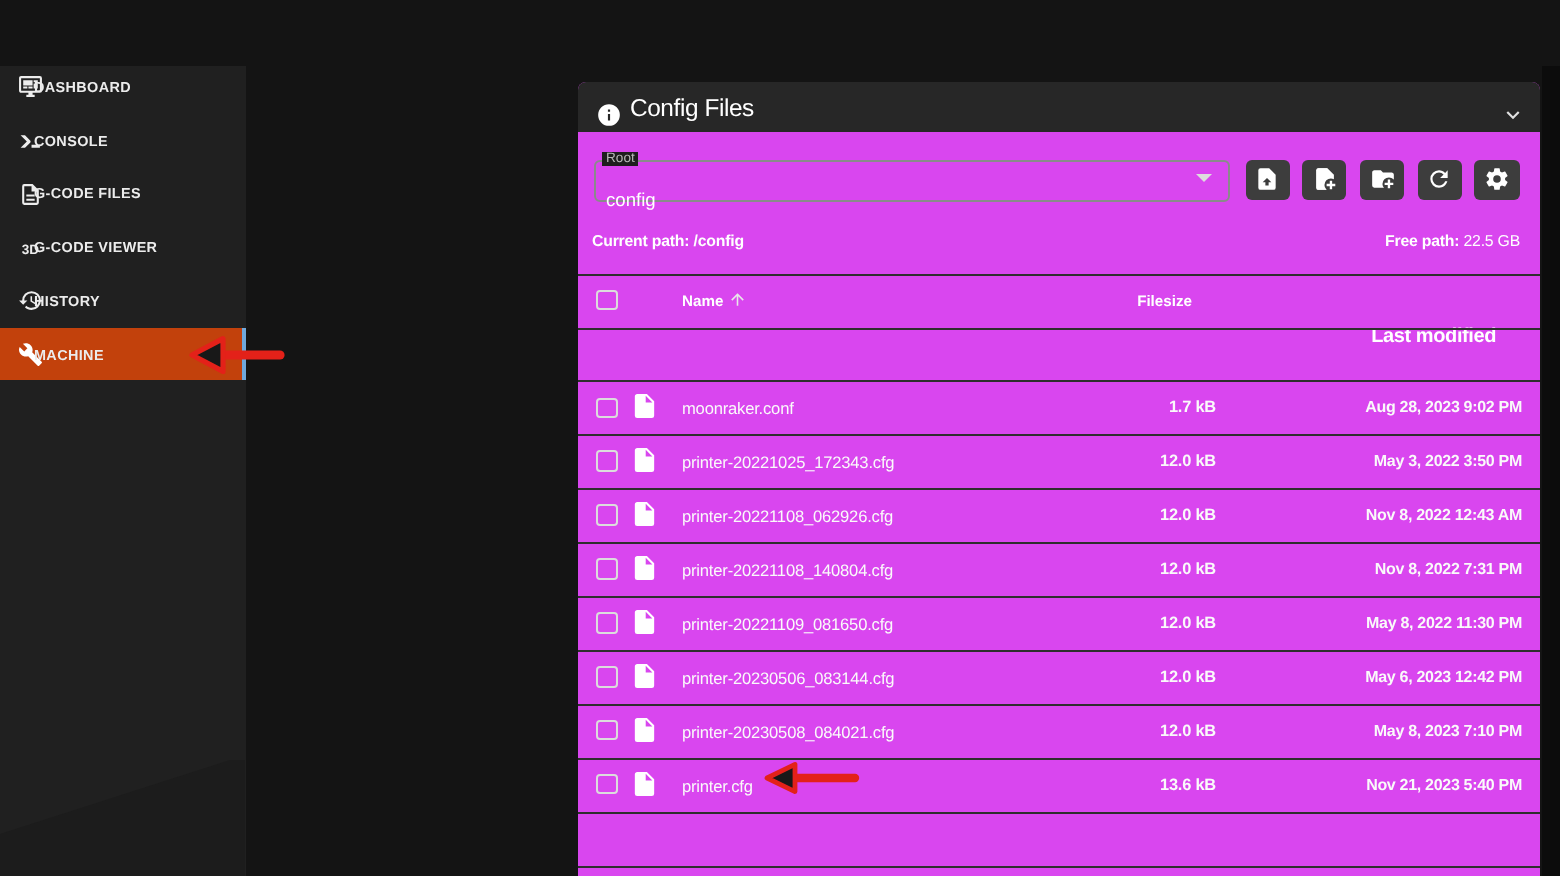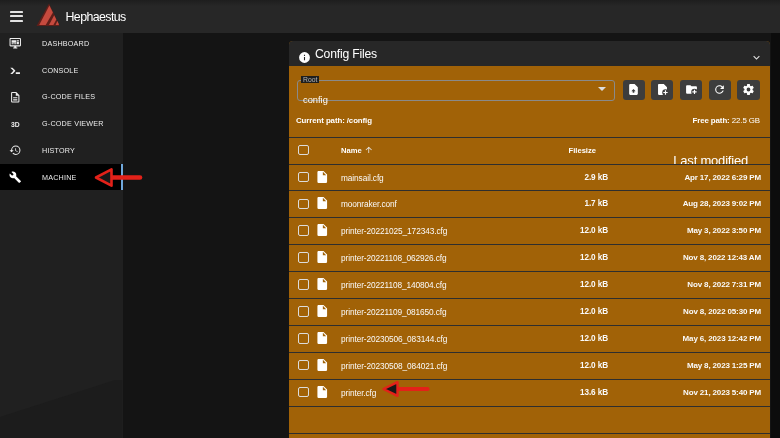--- a/index.html
+++ b/index.html
@@ -6,24 +6,24 @@
 #app{position:relative;width:780px;height:438px;background:#141414}
 #topbar{position:absolute;left:0;top:0;width:780px;height:33px;background:linear-gradient(#1e1e1e 0,#272727 6px,#272727 100%)}
 #burger{position:absolute;left:10px;top:11px;width:13px;height:11px}
 #burger div{height:1.7px;background:#e2e2e2;margin-bottom:2.8px;border-radius:0.4px}
 #logo{position:absolute;left:36px;top:3px}
 #title{position:absolute;left:65.5px;top:10px;font-size:12.4px;letter-spacing:-0.6px;color:#fff}
 #sidebar{position:absolute;left:0;top:33px;width:122.5px;height:405px;background:#202020}
 #sbwm{position:absolute;left:0;top:33px;width:122.5px;height:405px}
 .nav{position:absolute;left:0;width:122.5px;height:26.4px;display:flex;align-items:center}
 .nav svg{position:absolute;left:9px;width:12.5px;height:12.5px}
-.nav span{position:absolute;left:42px;font-size:7.2px;font-weight:normal;color:#ececec;letter-spacing:0.2px}
-.nav.active{background:#000000;border-right:2.5px solid #70a8dc}
+.nav span{position:absolute;left:17px;font-size:7.2px;font-weight:bold;color:#ececec;letter-spacing:0.2px}
+.nav.active{background:#c2410c;border-right:2.5px solid #70a8dc}
 #scrollstrip{position:absolute;left:771px;top:33px;width:9px;height:405px;background:#0c0c0c}
-#panel{position:absolute;left:289px;top:41px;width:481px;height:397px;background:#a16207;border-radius:4px 4px 0 0}
+#panel{position:absolute;left:289px;top:41px;width:481px;height:397px;background:#d946ef;border-radius:4px 4px 0 0}
 #phead{position:absolute;left:0;top:0;width:481px;height:25px;background:#272727;border-radius:4px 4px 0 0}
 #phead svg.info{position:absolute;left:8.5px;top:9.5px;width:13px;height:13px}
 #phead .ptitle{position:absolute;left:26px;top:5.5px;font-size:12.2px;letter-spacing:-0.2px;color:#fff}
 #phead svg.chev{position:absolute;left:460.5px;top:9.5px;width:13px;height:13px}
 #selbox{position:absolute;left:8px;top:38.5px;width:318px;height:21px;border:1px solid #8a8a8a;border-radius:3px}
 #sellabel{position:absolute;left:12px;top:35.2px;font-size:6.8px;color:#b8b8b8;background:#1e1e1e;padding:0 2px}
 #selval{position:absolute;left:14px;top:54px;font-size:9.3px;color:#fff}
 #selcaret{position:absolute;left:308.5px;top:46px;width:0;height:0;border-left:4.2px solid transparent;border-right:4.2px solid transparent;border-top:4.8px solid #ddd}
 .btn{position:absolute;top:38.5px;width:22.3px;height:20px;background:#3d3d3d;border-radius:3px;display:flex;align-items:center;justify-content:center}
 .btn svg{width:13px;height:13px}
@@ -31,49 +31,35 @@
 #curpath{position:absolute;left:7px;top:13px;font-size:7.9px;font-weight:bold;color:#fff;letter-spacing:-0.1px}
 #freedisk{position:absolute;right:10px;top:13px;font-size:7.9px;color:#fff;letter-spacing:-0.1px}
 #freedisk b{letter-spacing:-0.1px}
 .sep{position:absolute;left:0;width:481px;height:1px;background:#2e2e2e}
 #thead{position:absolute;left:0;top:96px;width:481px;height:26.5px}
 #thead .cb{top:7.5px}
 .cb{position:absolute;width:10.5px;height:10.5px;border:1.6px solid #dcdcdc;border-radius:2px}
 #thead .hname{position:absolute;left:52px;top:9px;font-size:7.6px;font-weight:bold;color:#fff}
 #thead svg.up{position:absolute;left:74.5px;top:8px;width:9.5px;height:9.5px}
 #thead .hsize{position:absolute;right:174px;top:9px;font-size:7.6px;font-weight:bold;color:#fff}
-#thead .hdate{position:absolute;right:22px;top:16px;font-size:13px;font-weight:normal;color:#fff;letter-spacing:-0.2px}
+#thead .hdate{position:absolute;right:22px;top:26px;font-size:10px;font-weight:bold;color:#fff;letter-spacing:-0.2px}
 .row{position:absolute;left:0;width:481px;height:26.9px}
 .row .cb{top:8.2px}
 .row .ficon{position:absolute;left:26.1px;top:5px;width:14.5px;height:16px}
 .row .fname{position:absolute;left:52px;top:9px;font-size:8.3px;color:#fafafa;letter-spacing:-0.1px}
 .row .fsize{position:absolute;right:162px;top:9px;font-size:8.2px;font-weight:600;color:#fafafa;letter-spacing:-0.1px}
 .row .fdate{position:absolute;right:9px;top:9px;font-size:8.0px;font-weight:600;color:#fafafa;letter-spacing:-0.15px}
 #arrows{position:absolute;left:0;top:0;width:780px;height:438px;pointer-events:none}
 </style></head>
 <body>
 <div id="app">
 <div id="sidebar"></div>
 <svg id="sbwm" viewBox="0 0 122.5 405">
       <polygon points="0,384 115,347 122.5,347 122.5,405 0,405" fill="#1c1c1c"></polygon>
     </svg>
-<div id="topbar">
-<div id="burger">
-        <div></div>
-        <div></div>
-        <div></div>
-      </div>
-<svg id="logo" width="24" height="24" viewBox="0 0 24 24">
-<polygon points="13,0.5 0.5,23 23.5,23" fill="#5e1e19"></polygon>
-<polygon points="3.2,21.9 9.7,21.9 16.9,9.4 13.4,2.4" fill="#c64a3e"></polygon>
-<polygon points="13,21.9 17.4,21.9 20.3,16.6 18.2,12.3" fill="#c64a3e"></polygon>
-<polygon points="19.6,21.9 22.7,21.9 22.9,21.3 21.4,18" fill="#c64a3e"></polygon>
-</svg>
-<div id="title">Hephaestus</div>
-</div>
 <nav id="navlist">
 <div class="nav" style="top:30.2px">
         <svg viewBox="0 0 24 24">
           <path fill="#ececec" d="M21,16V4H3V16H21M21,2A2,2 0 0,1 23,4V16A2,2 0 0,1 21,18H14V20H16V22H8V20H10V18H3C1.89,18 1,17.1 1,16V4C1,2.89 1.89,2 3,2H21M5,6H14V11H5V6M15,6H19V8H15V6M19,9V14H15V9M5,12H9V14H5V12M10,12H14V14H10V12Z"></path>
         </svg>
         <span>DASHBOARD</span>
       </div>
 <div class="nav" style="top:57px">
         <svg viewBox="0 0 24 24">
           <path fill="#ececec" d="M13,19V16H21V19H13M8.5,13L2.47,7H6.71L11.67,11.95C12.25,12.54 12.25,13.5 11.67,14.07L6.74,19H2.5L8.5,13Z"></path>
@@ -157,29 +143,20 @@
 <div class="sep" style="top:96px"></div>
 <div id="thead">
 <span class="cb" style="left:9px"></span>
 <span class="hname">Name</span>
 <svg class="up" viewBox="0 0 24 24">
           <path fill="#e8e8e8" d="M13,20H11V8L5.5,13.5L4.08,12.08L12,4.16L19.92,12.08L18.5,13.5L13,8V20Z"></path>
         </svg>
 <span class="hsize">Filesize</span>
 <span class="hdate">Last modified</span>
 </div>
-<div class="row" style="top:122.5px">
-<span class="cb" style="left:9px"></span>
-<svg class="ficon" viewBox="0 0 24 24">
-          <path fill="#fff" d="M13,9V3.5L18.5,9M6,2C4.89,2 4,2.89 4,4V20A2,2 0 0,0 6,22H18A2,2 0 0,0 20,20V8L14,2H6Z"></path>
-        </svg>
-<span class="fname">mainsail.cfg</span>
-<span class="fsize">2.9 kB</span>
-<span class="fdate">Apr 17, 2022 6:29 PM</span>
-</div>
 <div class="row" style="top:149.4px">
 <span class="cb" style="left:9px"></span>
 <svg class="ficon" viewBox="0 0 24 24">
           <path fill="#fff" d="M13,9V3.5L18.5,9M6,2C4.89,2 4,2.89 4,4V20A2,2 0 0,0 6,22H18A2,2 0 0,0 20,20V8L14,2H6Z"></path>
         </svg>
 <span class="fname">moonraker.conf</span>
 <span class="fsize">1.7 kB</span>
 <span class="fdate">Aug 28, 2023 9:02 PM</span>
 </div>
 <div class="row" style="top:176.3px">
@@ -209,39 +186,39 @@
 <span class="fsize">12.0 kB</span>
 <span class="fdate">Nov 8, 2022 7:31 PM</span>
 </div>
 <div class="row" style="top:257.0px">
 <span class="cb" style="left:9px"></span>
 <svg class="ficon" viewBox="0 0 24 24">
           <path fill="#fff" d="M13,9V3.5L18.5,9M6,2C4.89,2 4,2.89 4,4V20A2,2 0 0,0 6,22H18A2,2 0 0,0 20,20V8L14,2H6Z"></path>
         </svg>
 <span class="fname">printer-20221109_081650.cfg</span>
 <span class="fsize">12.0 kB</span>
-<span class="fdate">Nov 8, 2022 05:30 PM</span>
+<span class="fdate">May 8, 2022 11:30 PM</span>
 </div>
 <div class="row" style="top:283.9px">
 <span class="cb" style="left:9px"></span>
 <svg class="ficon" viewBox="0 0 24 24">
           <path fill="#fff" d="M13,9V3.5L18.5,9M6,2C4.89,2 4,2.89 4,4V20A2,2 0 0,0 6,22H18A2,2 0 0,0 20,20V8L14,2H6Z"></path>
         </svg>
 <span class="fname">printer-20230506_083144.cfg</span>
 <span class="fsize">12.0 kB</span>
 <span class="fdate">May 6, 2023 12:42 PM</span>
 </div>
 <div class="row" style="top:310.8px">
 <span class="cb" style="left:9px"></span>
 <svg class="ficon" viewBox="0 0 24 24">
           <path fill="#fff" d="M13,9V3.5L18.5,9M6,2C4.89,2 4,2.89 4,4V20A2,2 0 0,0 6,22H18A2,2 0 0,0 20,20V8L14,2H6Z"></path>
         </svg>
 <span class="fname">printer-20230508_084021.cfg</span>
 <span class="fsize">12.0 kB</span>
-<span class="fdate">May 8, 2023 1:25 PM</span>
+<span class="fdate">May 8, 2023 7:10 PM</span>
 </div>
 <div class="row" style="top:337.7px">
 <span class="cb" style="left:9px"></span>
 <svg class="ficon" viewBox="0 0 24 24">
           <path fill="#fff" d="M13,9V3.5L18.5,9M6,2C4.89,2 4,2.89 4,4V20A2,2 0 0,0 6,22H18A2,2 0 0,0 20,20V8L14,2H6Z"></path>
         </svg>
 <span class="fname">printer.cfg</span>
 <span class="fsize">13.6 kB</span>
 <span class="fdate">Nov 21, 2023 5:40 PM</span>
 </div>

